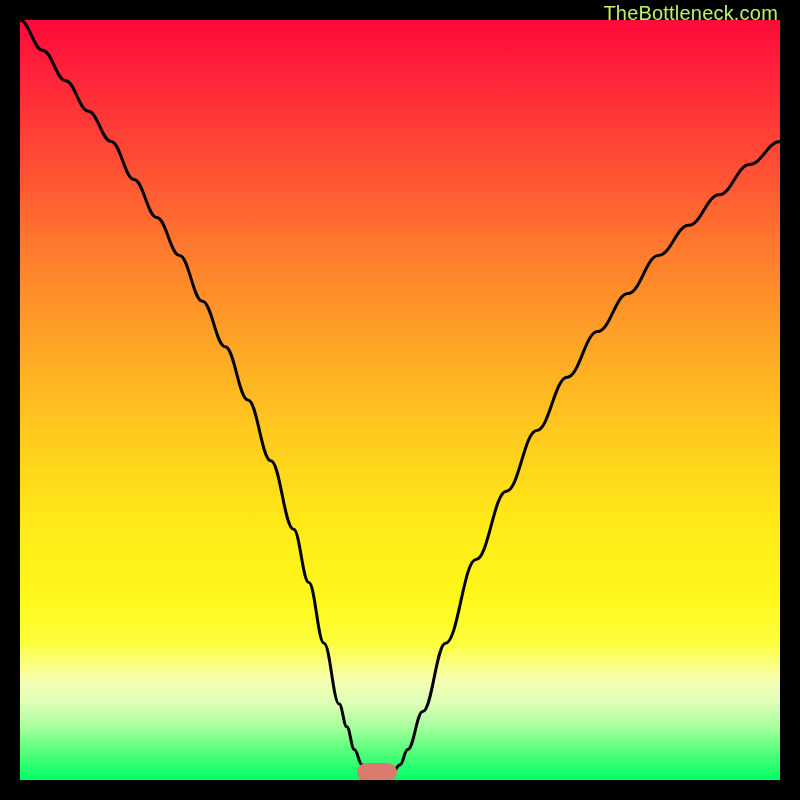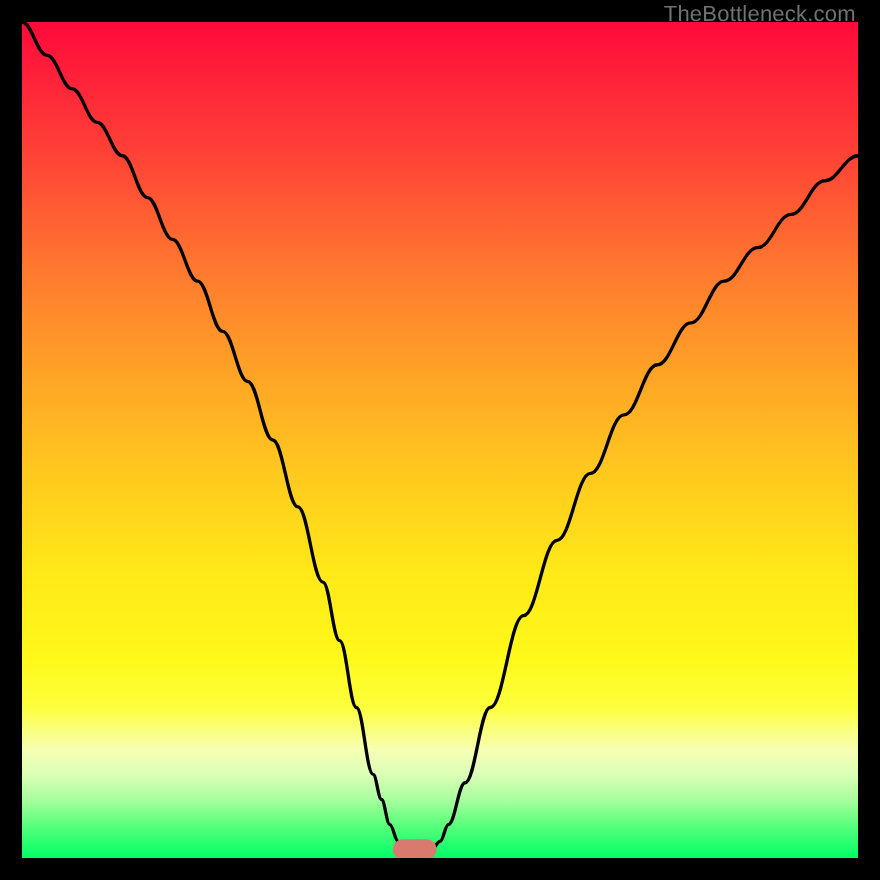--- a/index.html
+++ b/index.html
@@ -63,21 +63,21 @@
     width: 40px;
     height: 18px;
     border-radius: 9px;
     background: #d97a6e;
     transform: translate(-50%, -50%);
   }
   .watermark {
     position: absolute;
     top: 2px;
     right: 22px;
-    color: #737373;
+    color: #bef264;
     font-size: 20px;
     font-weight: 500;
     letter-spacing: 0.2px;
     user-select: none;
   }
 </style>
 </head>
 <body>
 
 <div class="frame">

